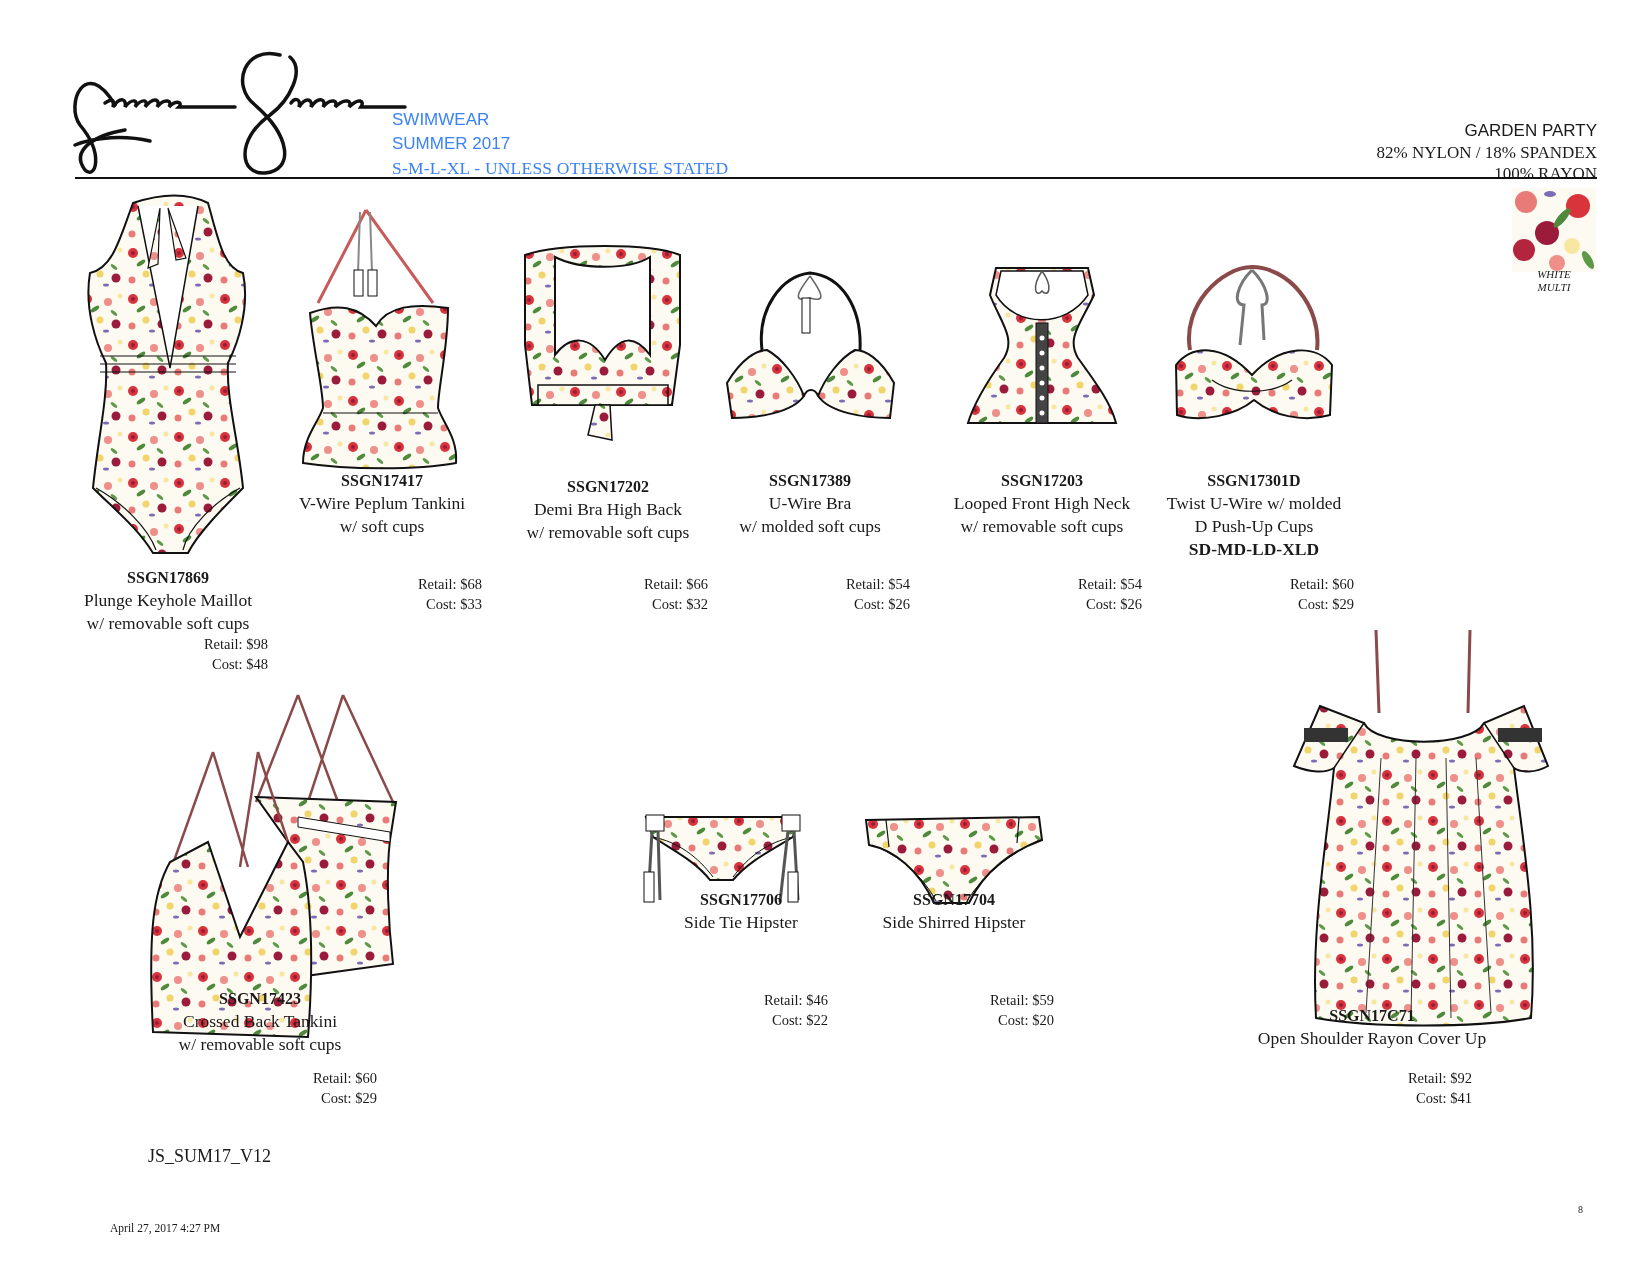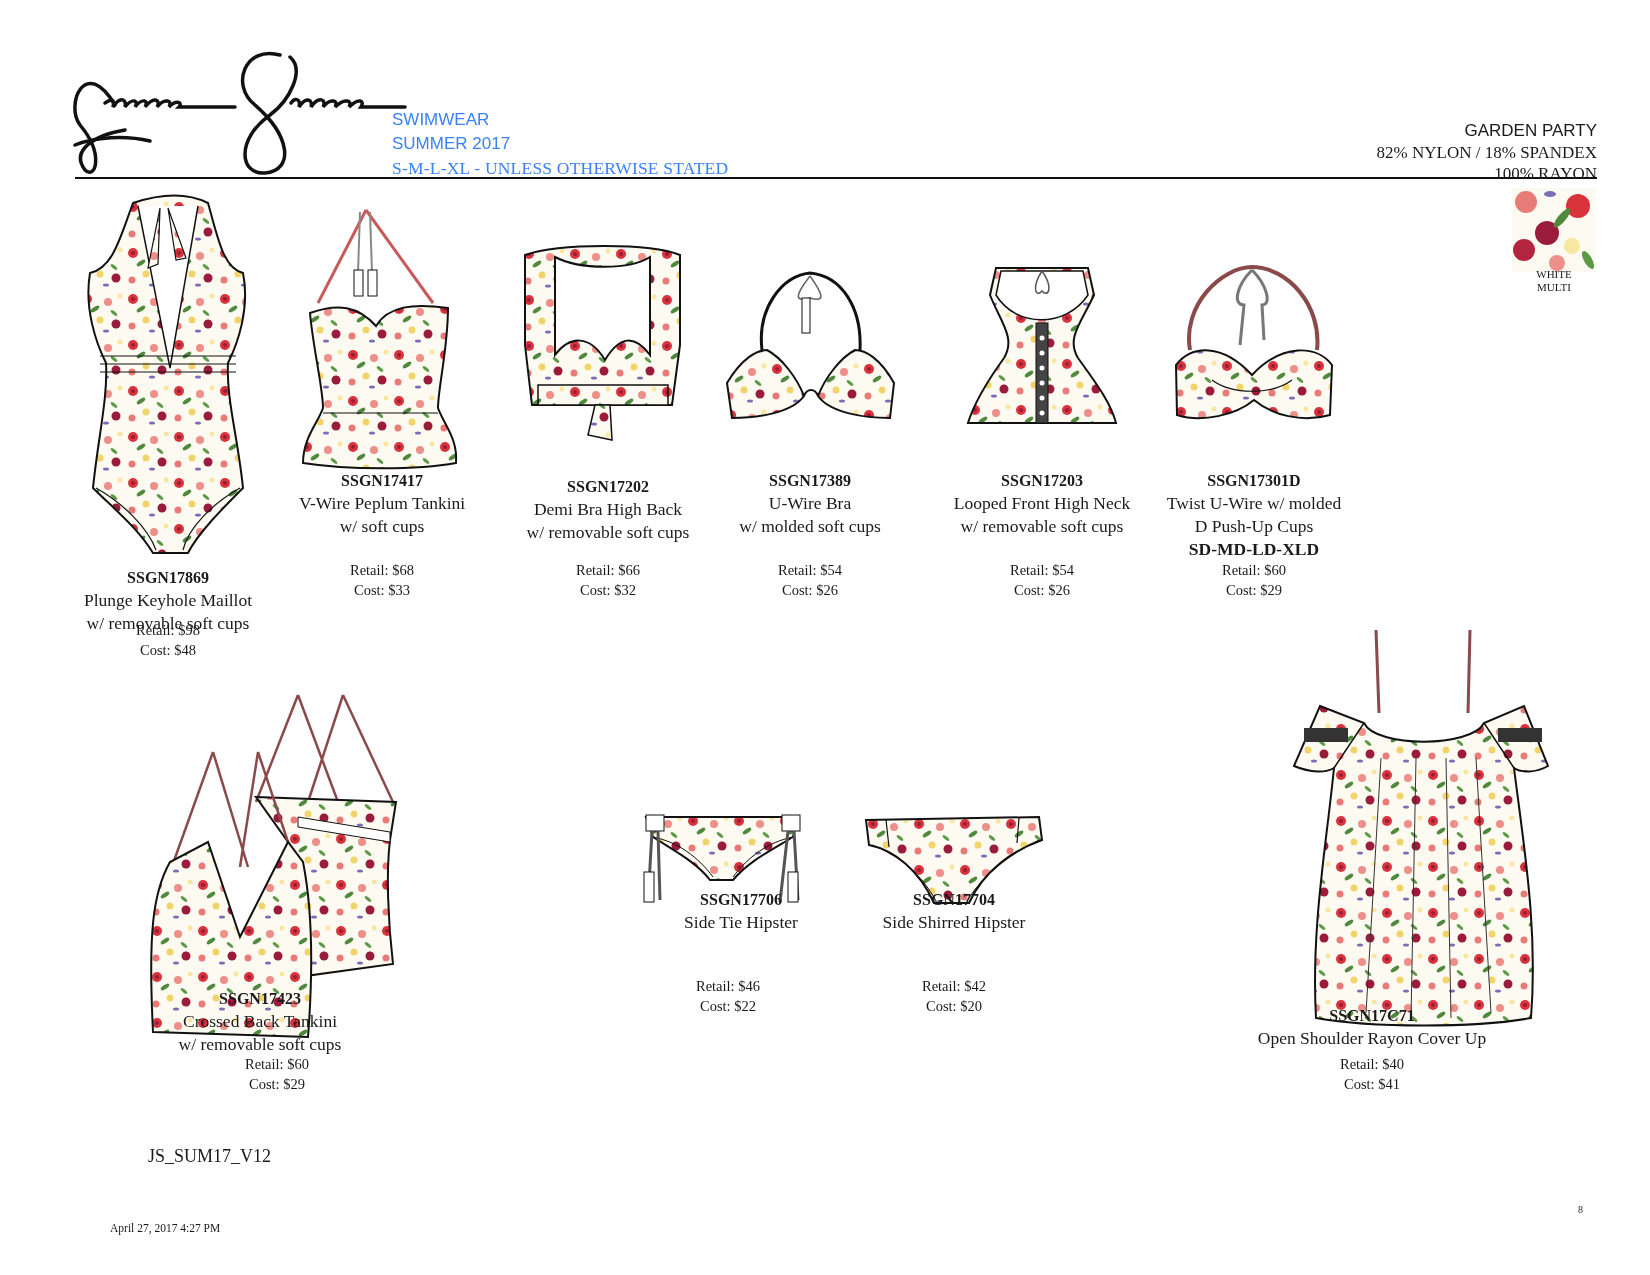--- a/index.html
+++ b/index.html
@@ -12,28 +12,28 @@
   .logo { left: 55px; top: 45px; width: 380px; height: 135px; }
   .brand-lines { left: 392px; top: 108px; font-family: "Liberation Sans", "DejaVu Sans", sans-serif; font-size: 17px; line-height: 24px; color: #3b82f6; }
   .brand-lines .size-line { font-family: "Liberation Serif", serif; font-size: 17.5px; letter-spacing: 0.2px; }
   .collection { right: 53px; top: 108px; text-align: right; }
   .collection .title { font-family: "Liberation Sans", sans-serif; font-size: 17px; line-height: 22px; margin-top: 12px; }
   .collection .fabric { font-size: 17px; line-height: 21px; }
   .rule { left: 75px; top: 177px; width: 1522px; height: 2px; background: #111; }
 
   
   .swatch { left: 1512px; top: 188px; width: 84px; height: 84px; overflow: hidden; }
-  .swatch-label { left: 1505px; top: 268px; width: 98px; text-align: center; font-size: 11px; line-height: 13px; }
+  .swatch-label { left: 1505px; top: 268px; width: 98px; text-align: center; font-size: 11px; line-height: 13px; font-style: italic; }
 
   
   .caption { position: absolute; text-align: center; width: 260px; }
   .caption .code { font-weight: bold; font-size: 16px; line-height: 22px; }
   .caption .name { font-size: 17.5px; line-height: 23px; }
   .caption .sizes { font-weight: bold; font-size: 17.5px; line-height: 23px; }
-  .price { position: absolute; text-align: center; width: 200px; font-size: 14.5px; line-height: 20px; }
+  .price { position: absolute; text-align: right; width: 200px; font-size: 14.5px; line-height: 20px; margin-top: 14px; }
 
   
   .garment { position: absolute; }
   .garment svg { width: 100%; height: 100%; overflow: visible; }
 
   
   .footer-id { left: 148px; top: 1149px; font-size: 18px; line-height: 14px; }
   .footer-date { left: 110px; top: 1222px; font-size: 11.5px; line-height: 13px; }
   .page-num { left: 1578px; top: 1204px; font-size: 10px; }
 </style>
@@ -272,38 +272,38 @@
     <path d="M2 5 L 175 2 L 178 25 C 150 35, 120 55, 105 88 L 70 88 C 55 55, 30 35, 5 30 Z" fill="url(#floral)" stroke="#111" stroke-width="2"></path>
     <path d="M22 5 L 25 32 M 155 3 L 153 28" stroke="#111" stroke-width="1.2"></path>
     <path d="M8 30 C 35 40, 58 60, 72 86 M 175 25 C 148 38, 120 58, 103 86" fill="none" stroke="#111" stroke-width="1"></path>
   </svg>
 </div>
 <div class="caption" style="left:824px; top:889px;">
   <div class="code">SSGN17704</div>
   <div class="name">Side Shirred Hipster</div>
 </div>
 <div class="price" style="left:854px; top:976px;">
-  <div>Retail: $42</div>
+  <div>Retail: $59</div>
   <div>Cost: $20</div>
 </div>
 
 <div class="garment" style="left:1286px; top:628px; width:275px; height:400px;">
   <svg viewBox="0 0 275 400">
     <path d="M90 2 L 93 85 M 184 2 L 182 85" stroke="#8a4a4a" stroke-width="3"></path>
     <path d="M34 78 L 78 95 C 90 120, 185 120, 198 95 L 238 78 L 262 138 C 250 145, 235 145, 228 140 C 238 220, 252 300, 245 390 C 190 400, 85 400, 30 390 C 25 300, 40 220, 48 140 C 40 145, 25 145, 8 138 Z" fill="url(#floral)" stroke="#111" stroke-width="2"></path>
     <rect x="18" y="100" width="44" height="14" fill="#333"></rect>
     <rect x="212" y="100" width="44" height="14" fill="#333"></rect>
     <path d="M78 95 L 48 140 M 198 95 L 228 140" stroke="#111" stroke-width="1.5" fill="none"></path>
     <path d="M95 130 L 80 385 M 130 130 L 125 390 M 160 130 L 165 390 M 190 130 L 205 385" stroke="#333" stroke-width="1" fill="none"></path>
   </svg>
 </div>
 <div class="caption" style="left:1232px; top:1005px; width:280px;">
   <div class="code">SSGN17C71</div>
   <div class="name">Open Shoulder Rayon Cover Up</div>
 </div>
 <div class="price" style="left:1272px; top:1054px;">
-  <div>Retail: $40</div>
+  <div>Retail: $92</div>
   <div>Cost: $41</div>
 </div>
 
 <div class="abs footer-id">JS_SUM17_V12</div>
 <div class="abs footer-date">April 27, 2017 4:27 PM</div>
 <div class="abs page-num">8</div>
 
 </body></html>

